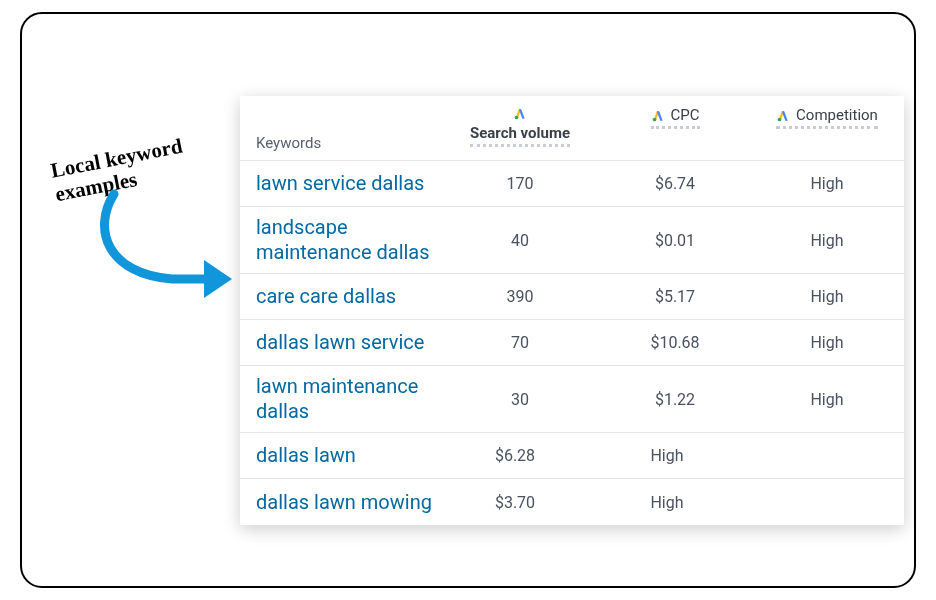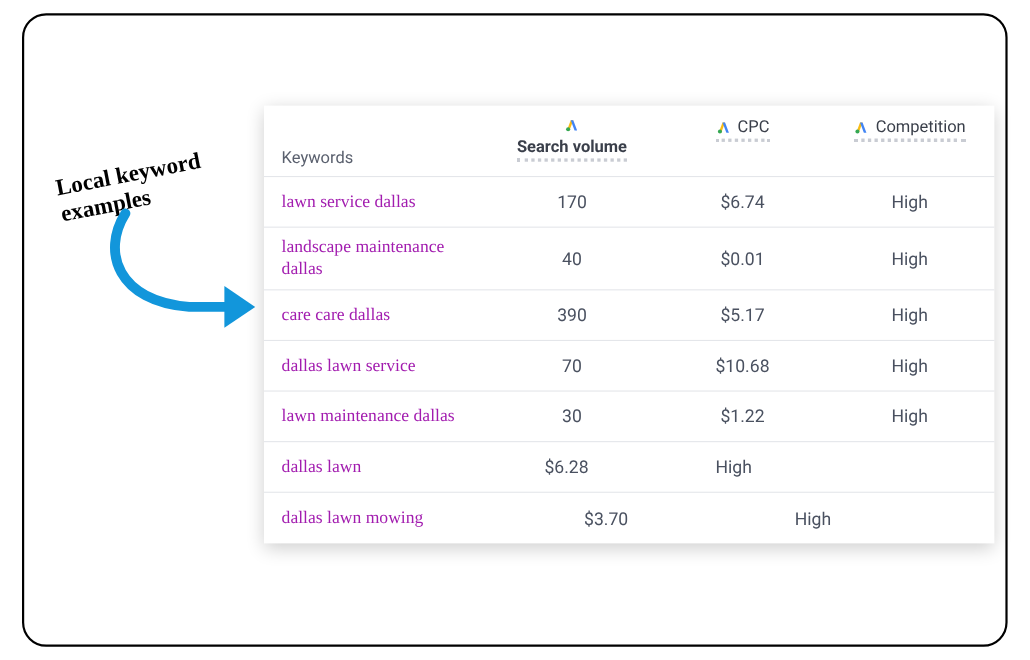--- a/index.html
+++ b/index.html
@@ -104,29 +104,28 @@
     display: inline-block;
   }
 
   .tbody .row {
     display: flex;
     align-items: center;
     border-bottom: 1px solid #e4e6ea;
     min-height: 46px;
     padding: 8px 0;
   }
-  .tbody .row:last-child { border-bottom: none; gap: 36px; }
+  .tbody .row:last-child { border-bottom: none; }
 
   .cell-kw {
     width: 200px;
     padding-left: 16px;
-    color: #a21caf;
-    font-size: 16px;
+    color: #0369a1;
+    font-size: 20px;
     line-height: 1.25;
-    font-family: Liberation Serif, serif;
   }
   .cell-sv {
     width: 160px;
     text-align: center;
     color: #4a5160;
     font-size: 16px;
   }
   .cell-cpc {
     width: 150px;
     text-align: center;

